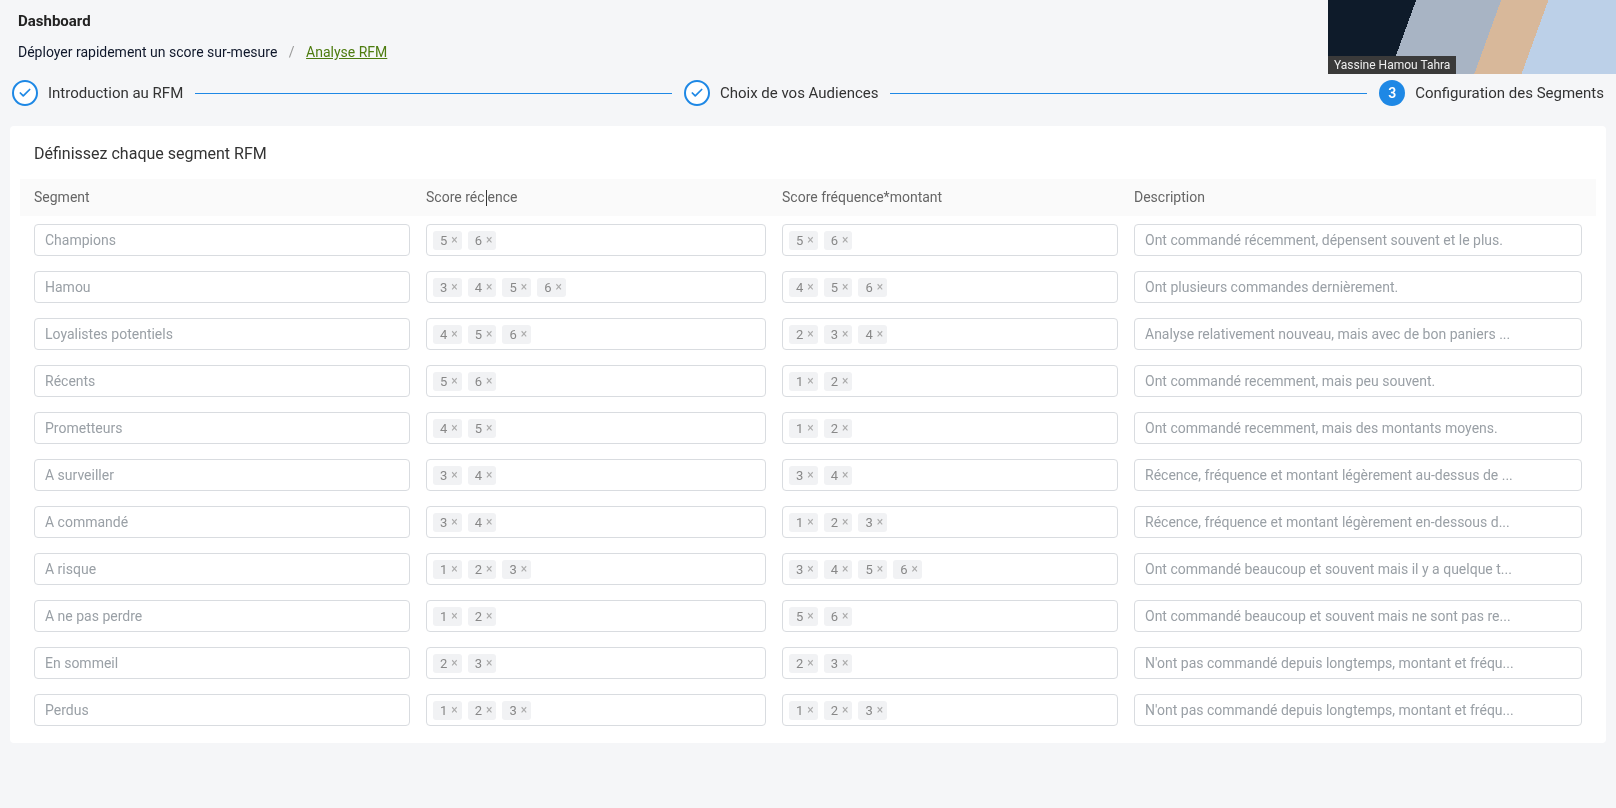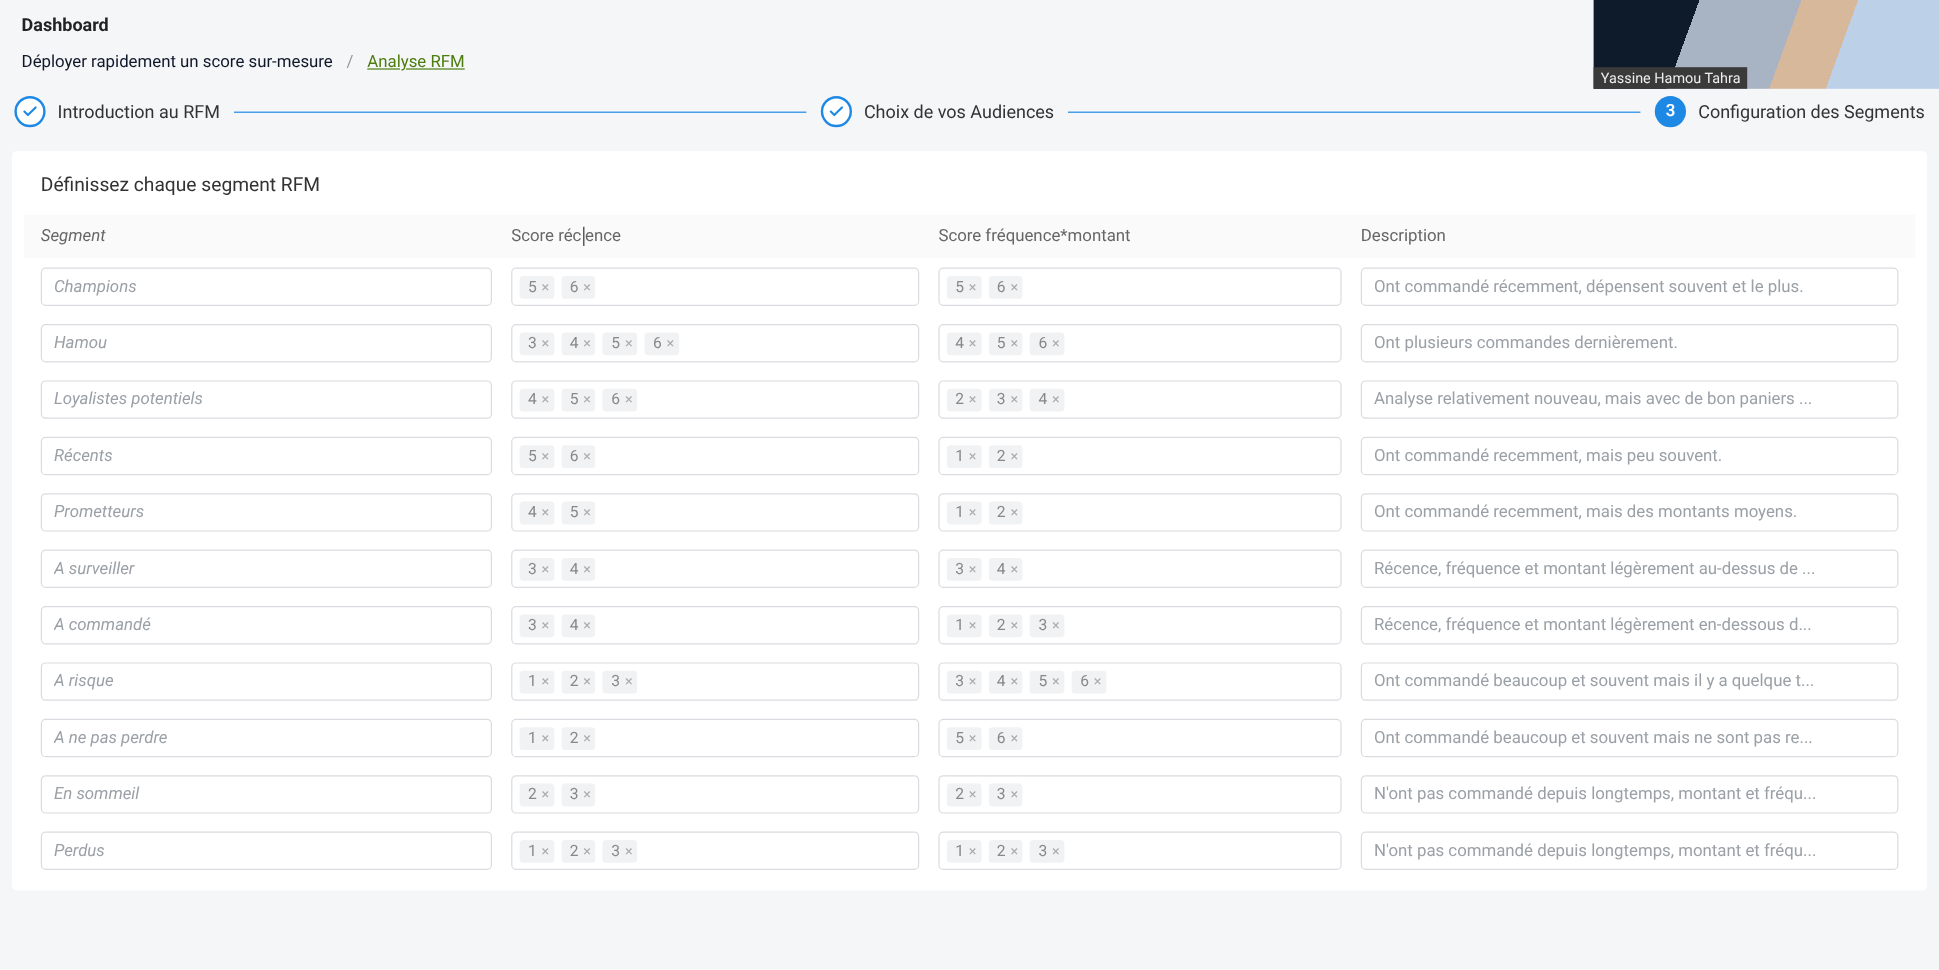--- a/index.html
+++ b/index.html
@@ -74,21 +74,21 @@
     padding: 0 14px 16px;
     font-weight: 400;
   }
   .tbl-head {
     display: flex;
     padding: 10px 14px;
     background: #fafafa;
     color: #666;
     font-size: 14px;
   }
-  .col-seg { width: 392px; padding-right: 16px; font-style: italic; }
+  .col-seg { width: 392px; padding-right: 16px; }
   .col-rec { width: 356px; padding-right: 16px; }
   .col-fm  { width: 352px; padding-right: 16px; }
   .col-desc{ flex: 1; }
   .tbl-row {
     display: flex;
     padding: 8px 14px 7px;
     align-items: flex-start;
   }
   .input-like {
     border: 1px solid #d9dce0;

